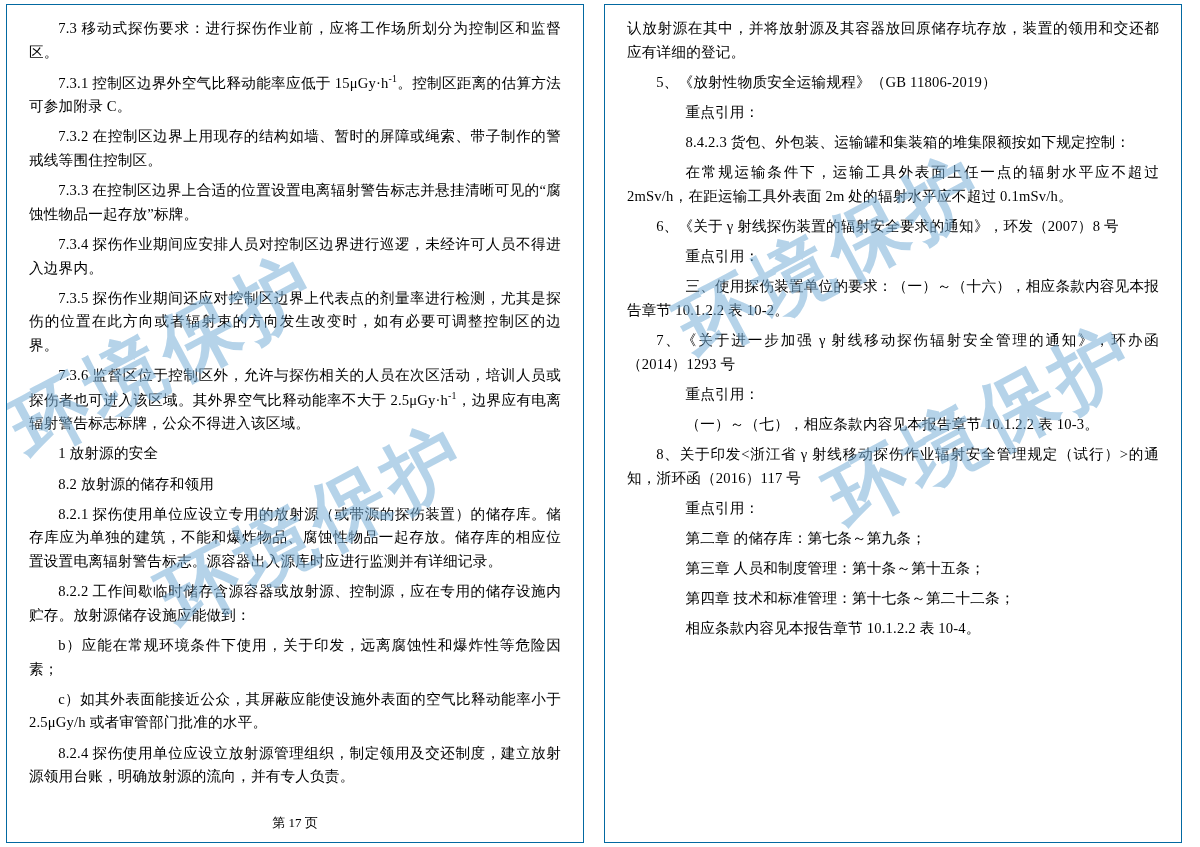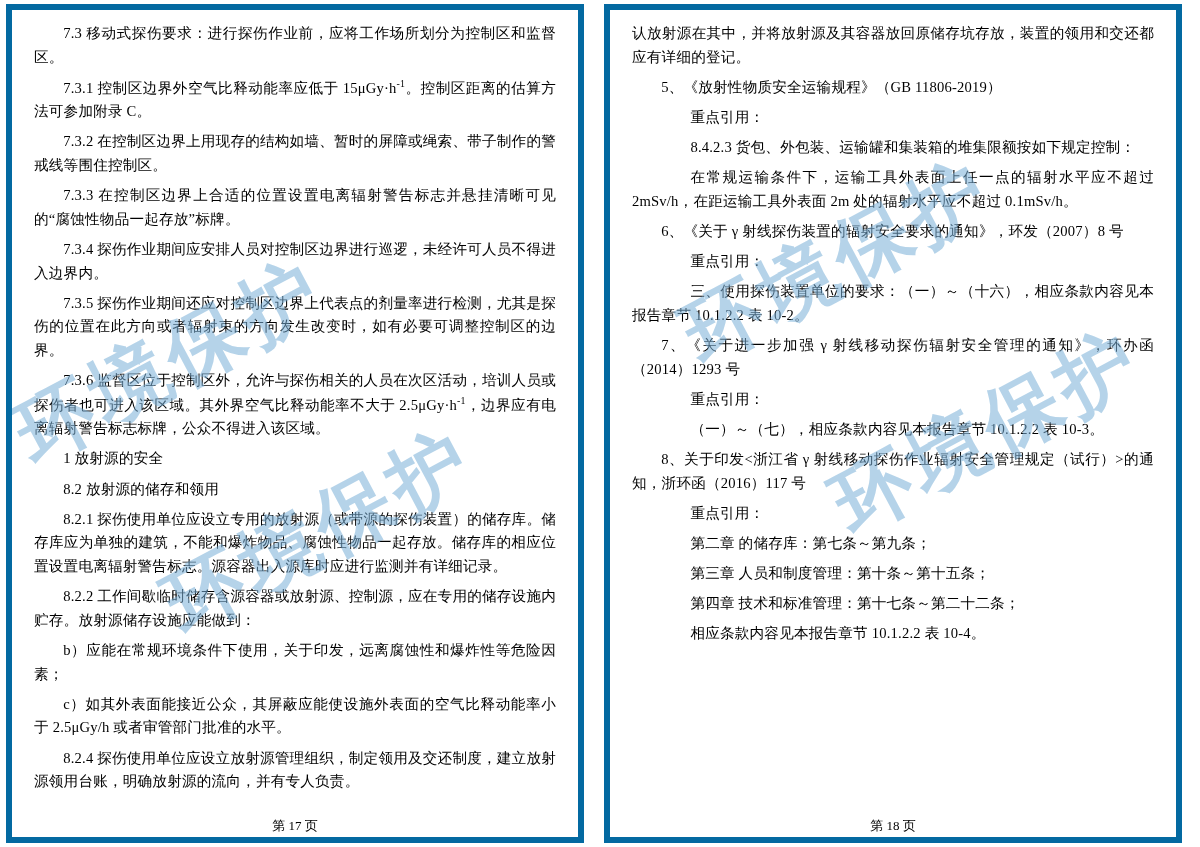--- a/index.html
+++ b/index.html
@@ -16,21 +16,21 @@
   }
   .spread {
     display: flex;
     width: 1200px;
     height: 847px;
     box-sizing: border-box;
   }
   .page {
     position: relative;
     box-sizing: border-box;
-    border: 6px solid #0369a1;
+    border: 1px solid #0369a1;
     background: #fff;
     overflow: hidden;
   }
   .page-left {
     width: 578px;
     height: 839px;
     margin: 4px 4px 4px 6px;
   }
   .page-right {
     width: 578px;
@@ -53,21 +53,21 @@
   }
   .ind0 { text-indent: 0; }
   .ind1 { text-indent: 2em; }
   .ind2 { text-indent: 4em; }
   sup {
     font-size: 0.68em;
     vertical-align: super;
   }
   .footer {
     position: absolute;
-    bottom: 2px;
+    bottom: 10px;
     left: 0;
     width: 100%;
     text-align: center;
     font-size: 13px;
     z-index: 2;
   }
   
   .watermark {
     position: absolute;
     top: 0;
@@ -157,16 +157,15 @@
         <p class="ind2">重点引用：</p>
         <p class="ind2">第二章 的储存库：第七条～第九条；</p>
         <p class="ind2">第三章 人员和制度管理：第十条～第十五条；</p>
         <p class="ind2">第四章 技术和标准管理：第十七条～第二十二条；</p>
         <p class="ind2">相应条款内容见本报告章节 10.1.2.2 表 10-4。</p>
       </div>
     <div class="watermark">
       <div class="wm-text wm-right-1">环境保护</div>
       <div class="wm-text wm-right-2">环境保护</div>
     </div>
-    <div class="footer">第 18 页</div>
   </div>
 
 </div>
 
 </body></html>

